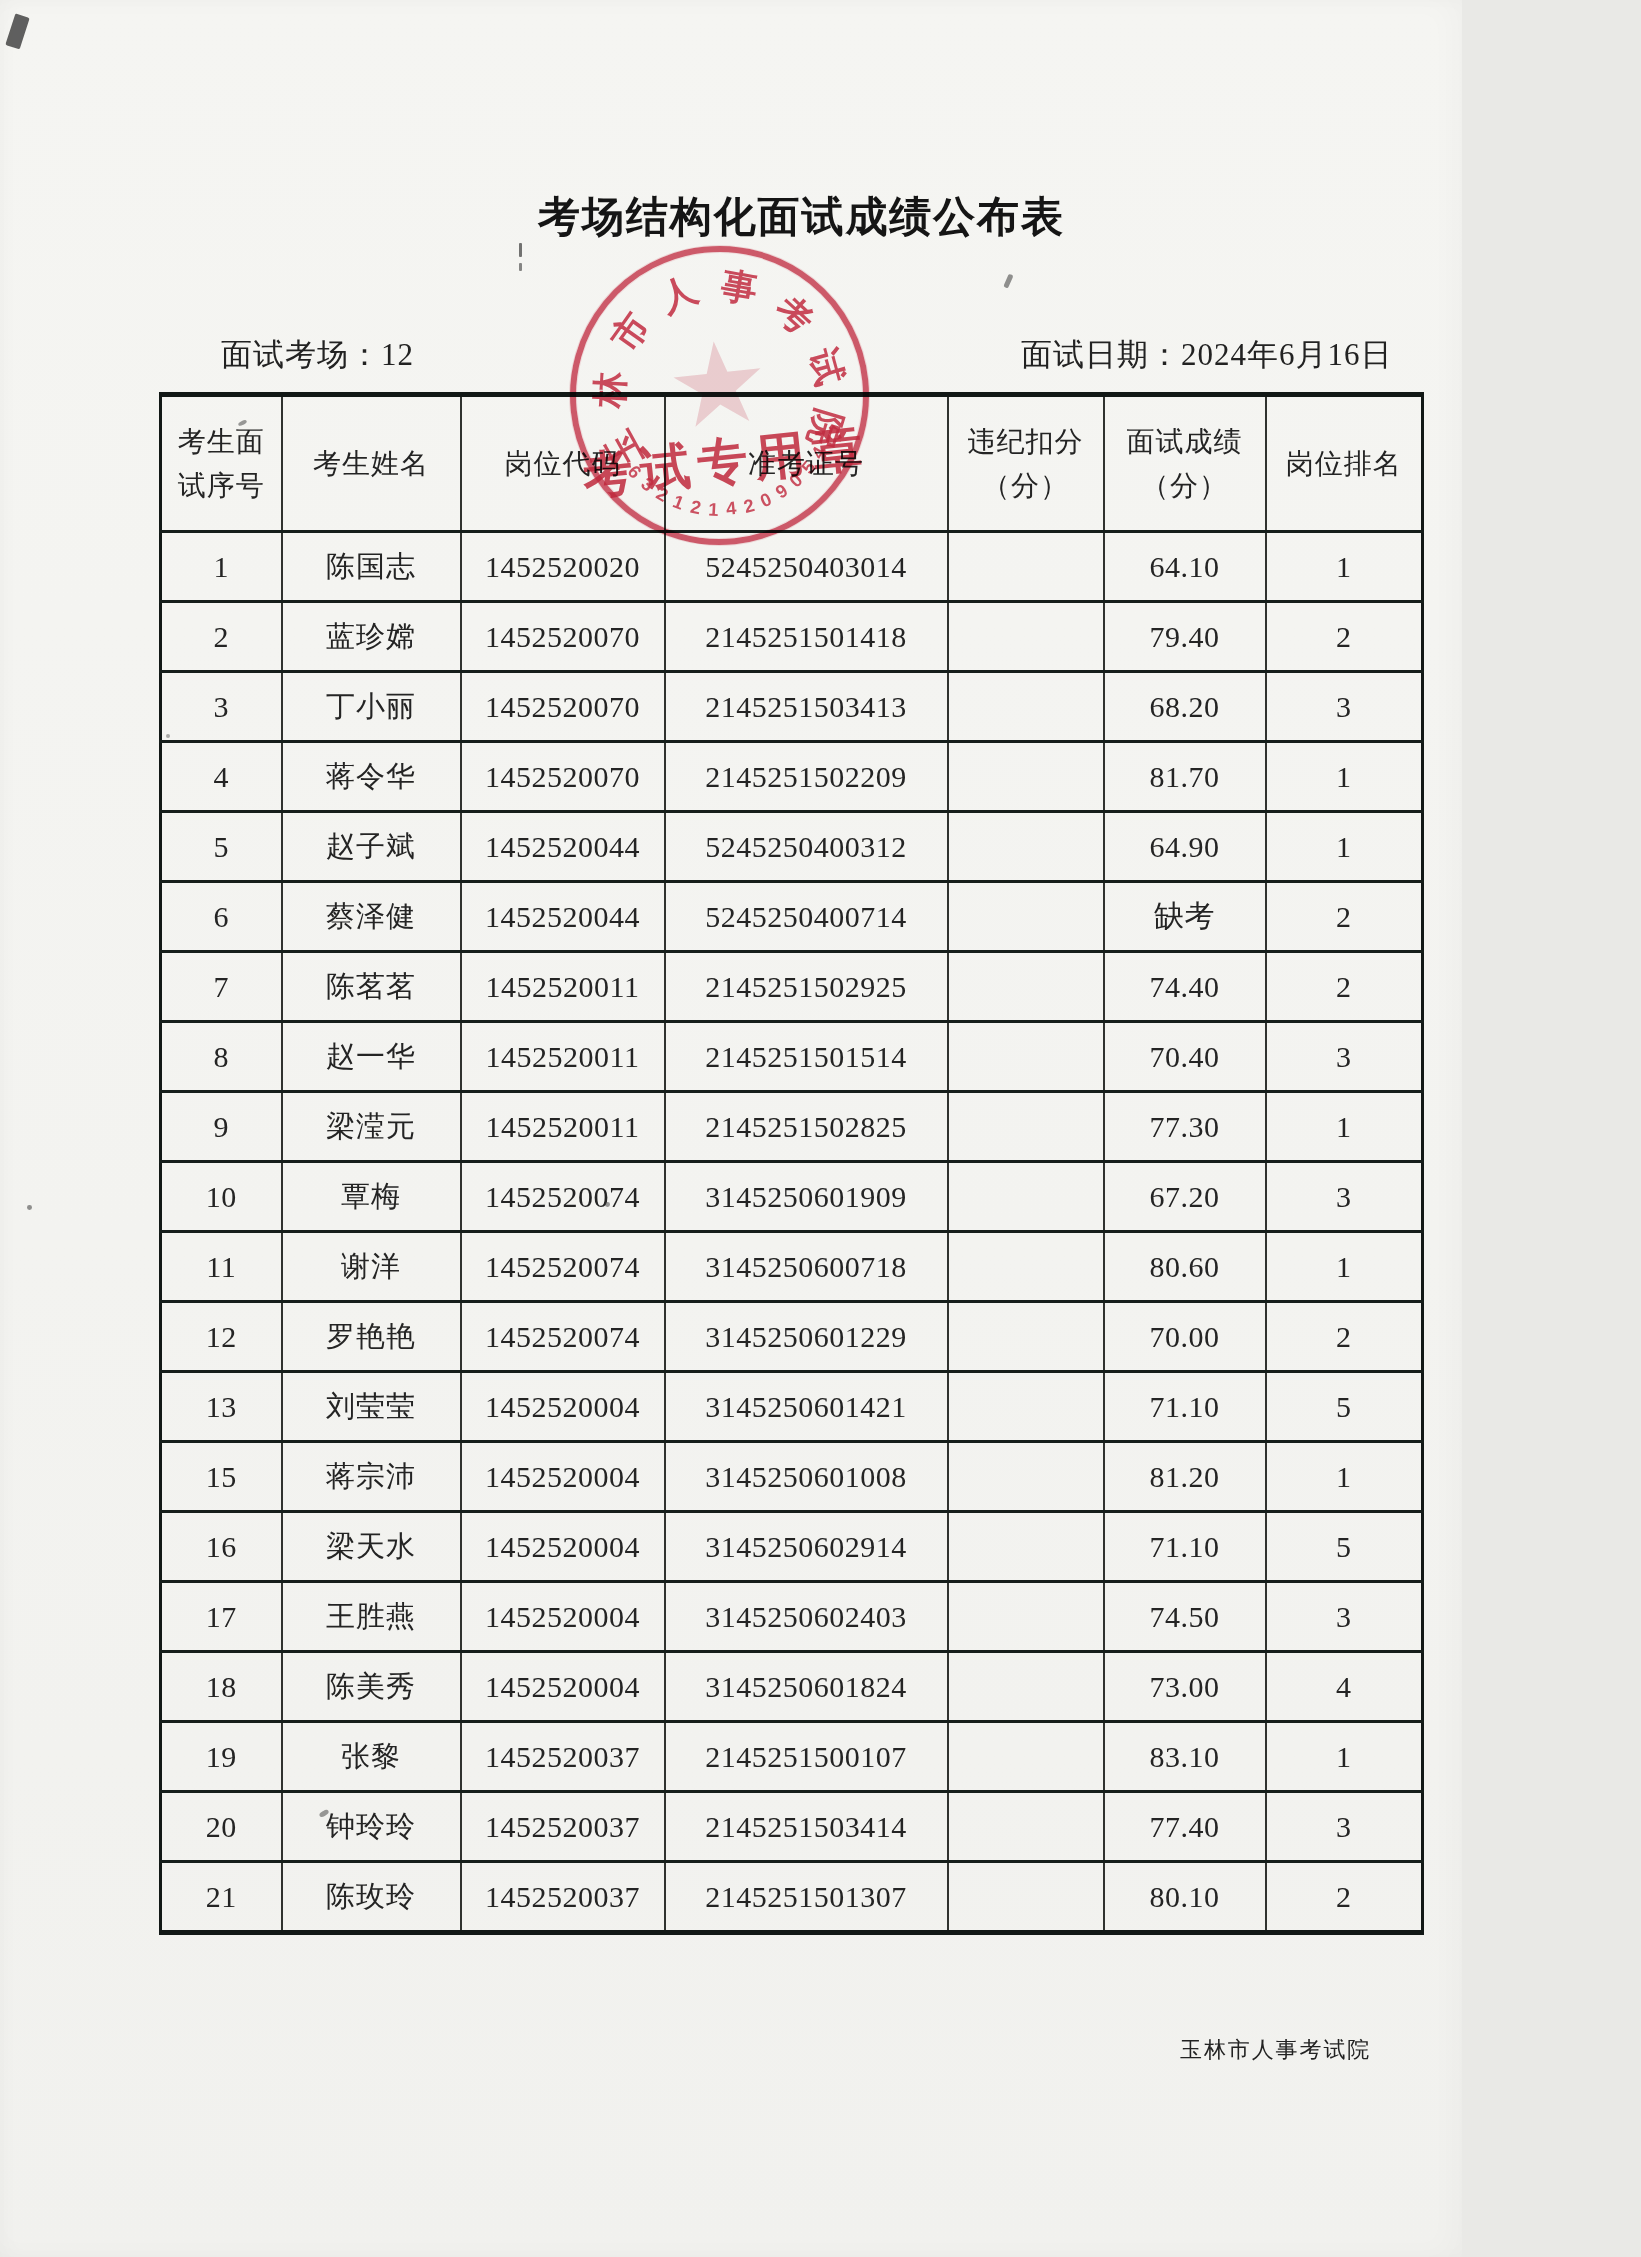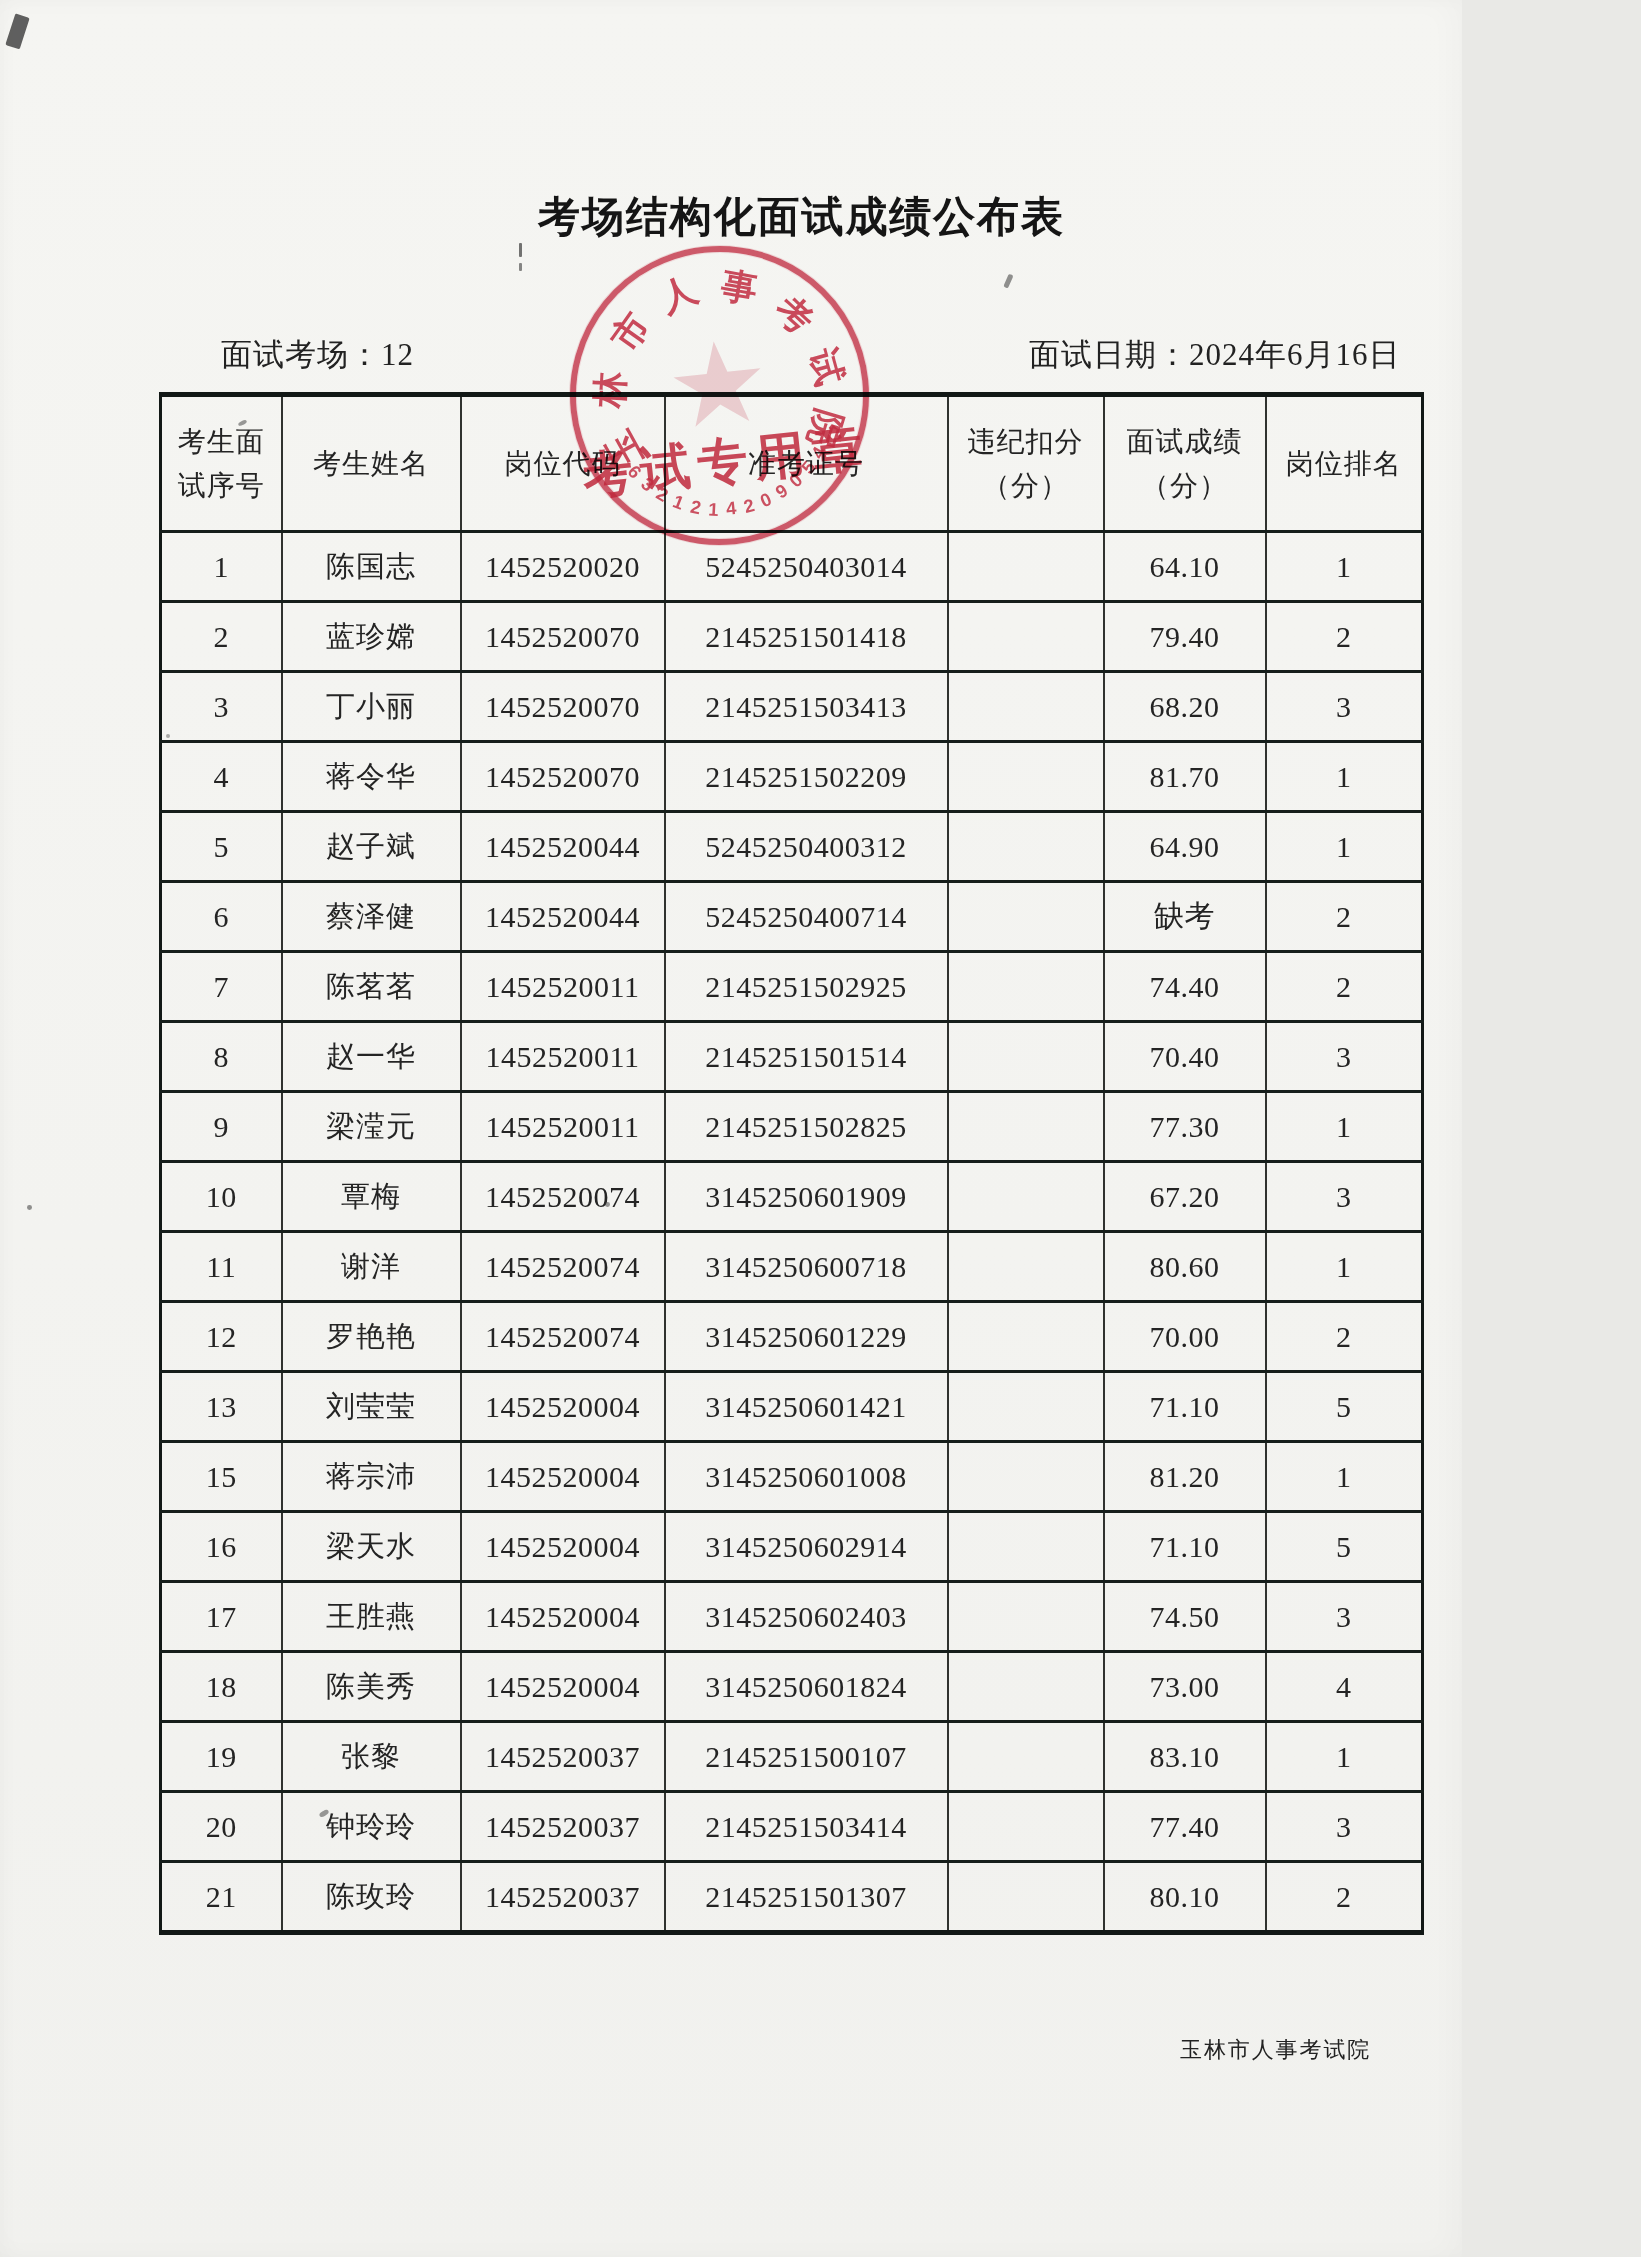--- a/index.html
+++ b/index.html
@@ -18,21 +18,21 @@
     font-family:"Liberation Sans","DejaVu Sans",sans-serif;
     font-weight:700;font-size:42px;letter-spacing:1.9px;color:#151515;
     margin:0;
   }
   .meta-room{
     position:absolute;left:221px;top:334px;
     font-size:31px;letter-spacing:1px;color:#222;
   }
   .meta-date{
     position:absolute;left:1021px;top:334px;
-    font-size:31px;letter-spacing:1px;color:#222;margin-left:8px;
+    font-size:31px;letter-spacing:1px;color:#222;
   }
   .table-wrap{position:absolute;left:159px;top:392px;}
   table.score{
     border-collapse:collapse;table-layout:fixed;width:1262px;
     background:transparent;
   }
   table.score th,table.score td{
     border-left:2.9px solid #30322f;
     border-right:2.9px solid #30322f;
     border-top:3.9px solid #161e1b;

